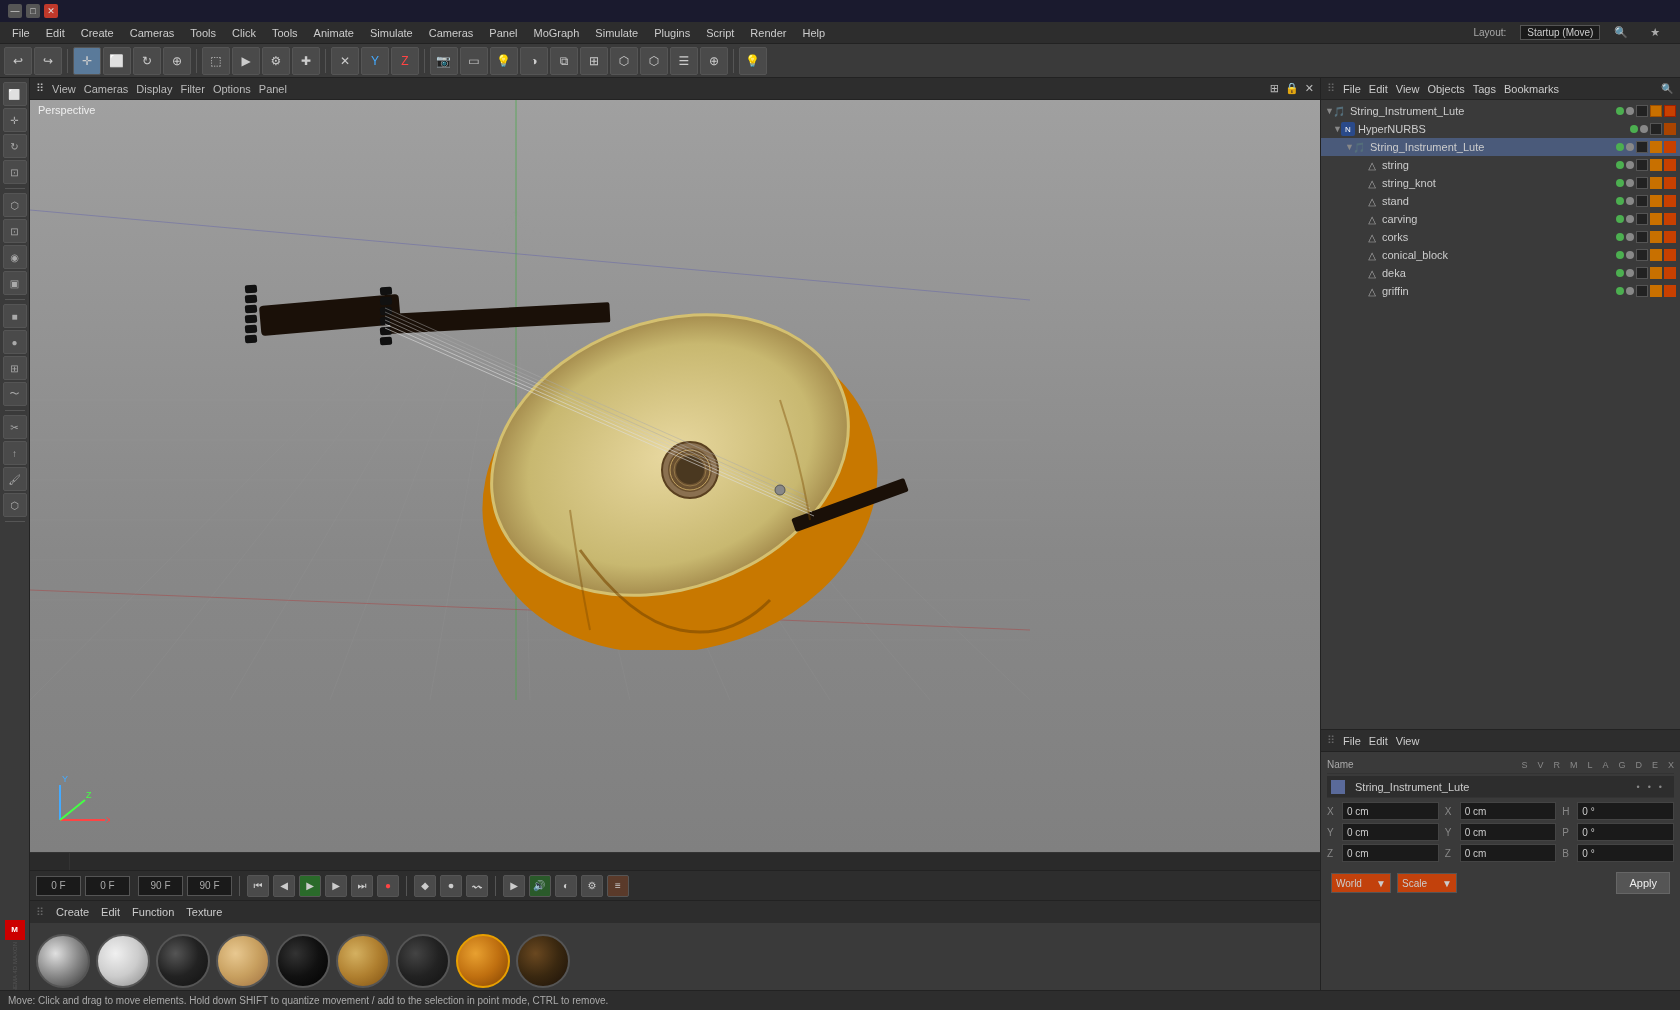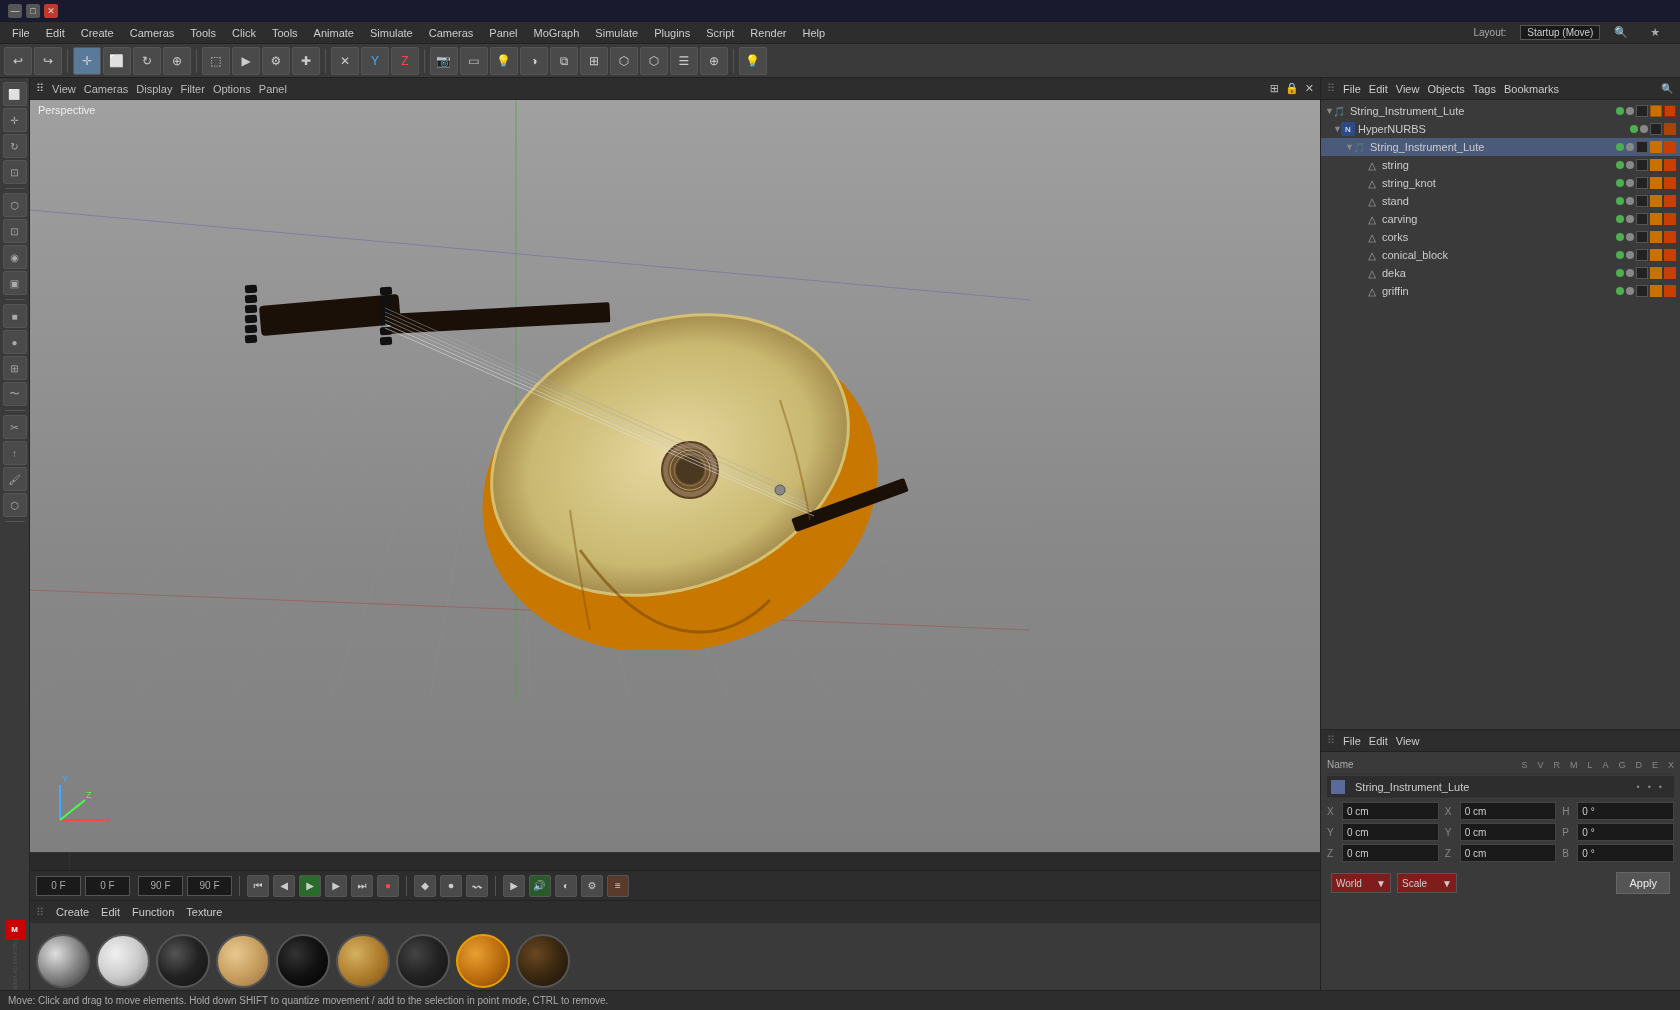--- a/index.html
+++ b/index.html
@@ -156,21 +156,21 @@
     #attr-content { flex: 1; padding: 4px 6px; overflow-y: auto; }
     .attr-field {
       flex: 1; height: 18px; background: #1a1a1a; border: 1px solid #444; color: #ccc;
       font-size: 10px; padding: 0 4px; display: flex; align-items: center;
     }
     .attr-selected-row {
       height: 22px; background: #2d2d2d; display: flex; align-items: center; padding: 2px 4px; gap: 6px;
       border-bottom: 1px solid #333; margin-bottom: 4px;
     }
     .attr-dropdown {
-      height: 20px; background: #7f1d1d; border: 1px solid #555; color: #ccc;
+      height: 20px; background: #c2410c; border: 1px solid #555; color: #ccc;
       font-size: 10px; padding: 0 4px; display: flex; align-items: center; justify-content: space-between;
       cursor: pointer; min-width: 60px;
     }
     .attr-apply-btn {
       height: 22px; background: #555; border: 1px solid #666; color: #eee;
       font-size: 11px; padding: 0 12px; cursor: pointer; display: flex; align-items: center;
     }
     .attr-bottom-row { display: flex; align-items: center; gap: 6px; padding: 4px; }
 
     

